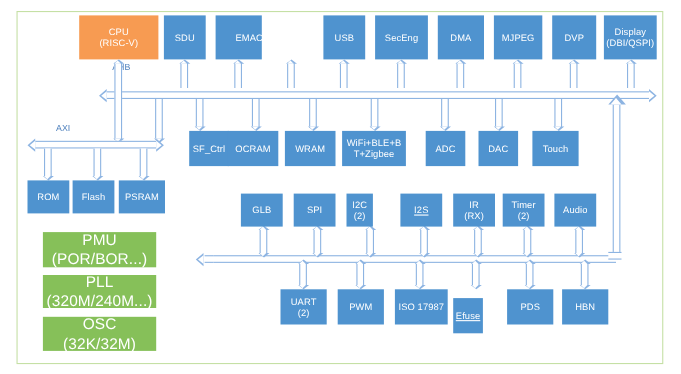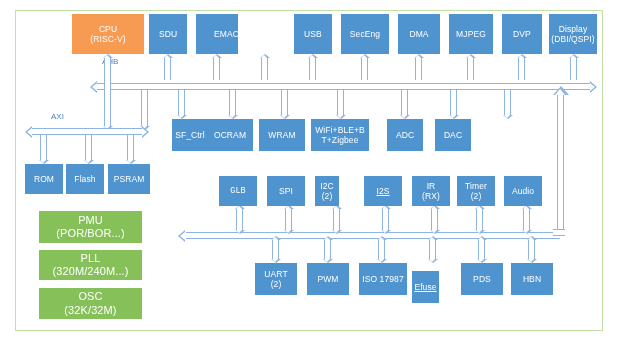--- a/index.html
+++ b/index.html
@@ -8,21 +8,21 @@
   #stage{position:relative;width:619px;height:340px;background:#ffffff;}
 
   .frame{position:absolute;border:1.5px solid #c5e0a5;background:transparent;}
 
   .blk{position:absolute;box-sizing:border-box;display:flex;
        align-items:center;justify-content:center;text-align:center;
        color:#ffffff;font-size:8.5px;line-height:1.22;
        letter-spacing:.1px;padding:1px;}
   .blue{background:#4f93cf;}
   .orange{background:#f79b52;}
-  .green{background:#86c059;font-size:11px;}
+  .green{background:#86c059;font-size:14px;}
 
   
   .bus{position:absolute;box-sizing:border-box;height:7px;
        border-top:1.1px solid #8db4e2;border-bottom:1.1px solid #8db4e2;
        background:#ffffff;}
   
   .vbus{position:absolute;box-sizing:border-box;width:7px;
         border-left:1.1px solid #8db4e2;border-right:1.1px solid #8db4e2;
         background:#ffffff;}
 
@@ -262,20 +262,25 @@
         <div>ADC</div>
       </div>
     </div>
 
   <div class="blk blue" style="left:435px;top:119px;width:36px;height:32px;">
     <div>
         <div>DAC</div>
       </div>
     </div>
 
+  <div class="blk blue" style="left:484px;top:119px;width:42px;height:32px;">
+    <div>
+        <div>Touch</div>
+      </div>
+    </div>
 
   <div class="lbl" style="left:51px;top:112px;">AXI</div>
 
   <div class="bus" style="left:32px;top:128px;width:110px;"></div>
   <div class="tiparrow tip-l" style="left:25px;top:125.5px;"></div>
   <div class="tiparrow tip-l-in" style="left:27px;top:127.5px;"></div>
   <div class="tiparrow tip-r" style="left:142px;top:125.5px;"></div>
   <div class="tiparrow tip-r-in" style="left:142px;top:127.5px;"></div>
 
   <div class="conn" style="left:40px;top:132px;height:32px;">
@@ -384,21 +389,21 @@
       <div class="ah2 dn"></div>
     </div>
   <div class="conn" style="left:523px;top:205px;height:29px;">
     <div class="shaft"></div>
       <div class="ah up"></div>
       <div class="ah2 up"></div>
     <div class="ah dn"></div>
       <div class="ah2 dn"></div>
     </div>
 
-  <div class="blk blue" style="left:219px;top:176px;width:38px;height:30px;font-family:Liberation Mono, monospace;">
+  <div class="blk blue" style="left:219px;top:176px;width:38px;height:30px;">
     <div>
         <div>GLB</div>
       </div>
     </div>
 
   <div class="blk blue" style="left:267px;top:176px;width:38px;height:30px;">
     <div>
         <div>SPI</div>
       </div>
     </div>

